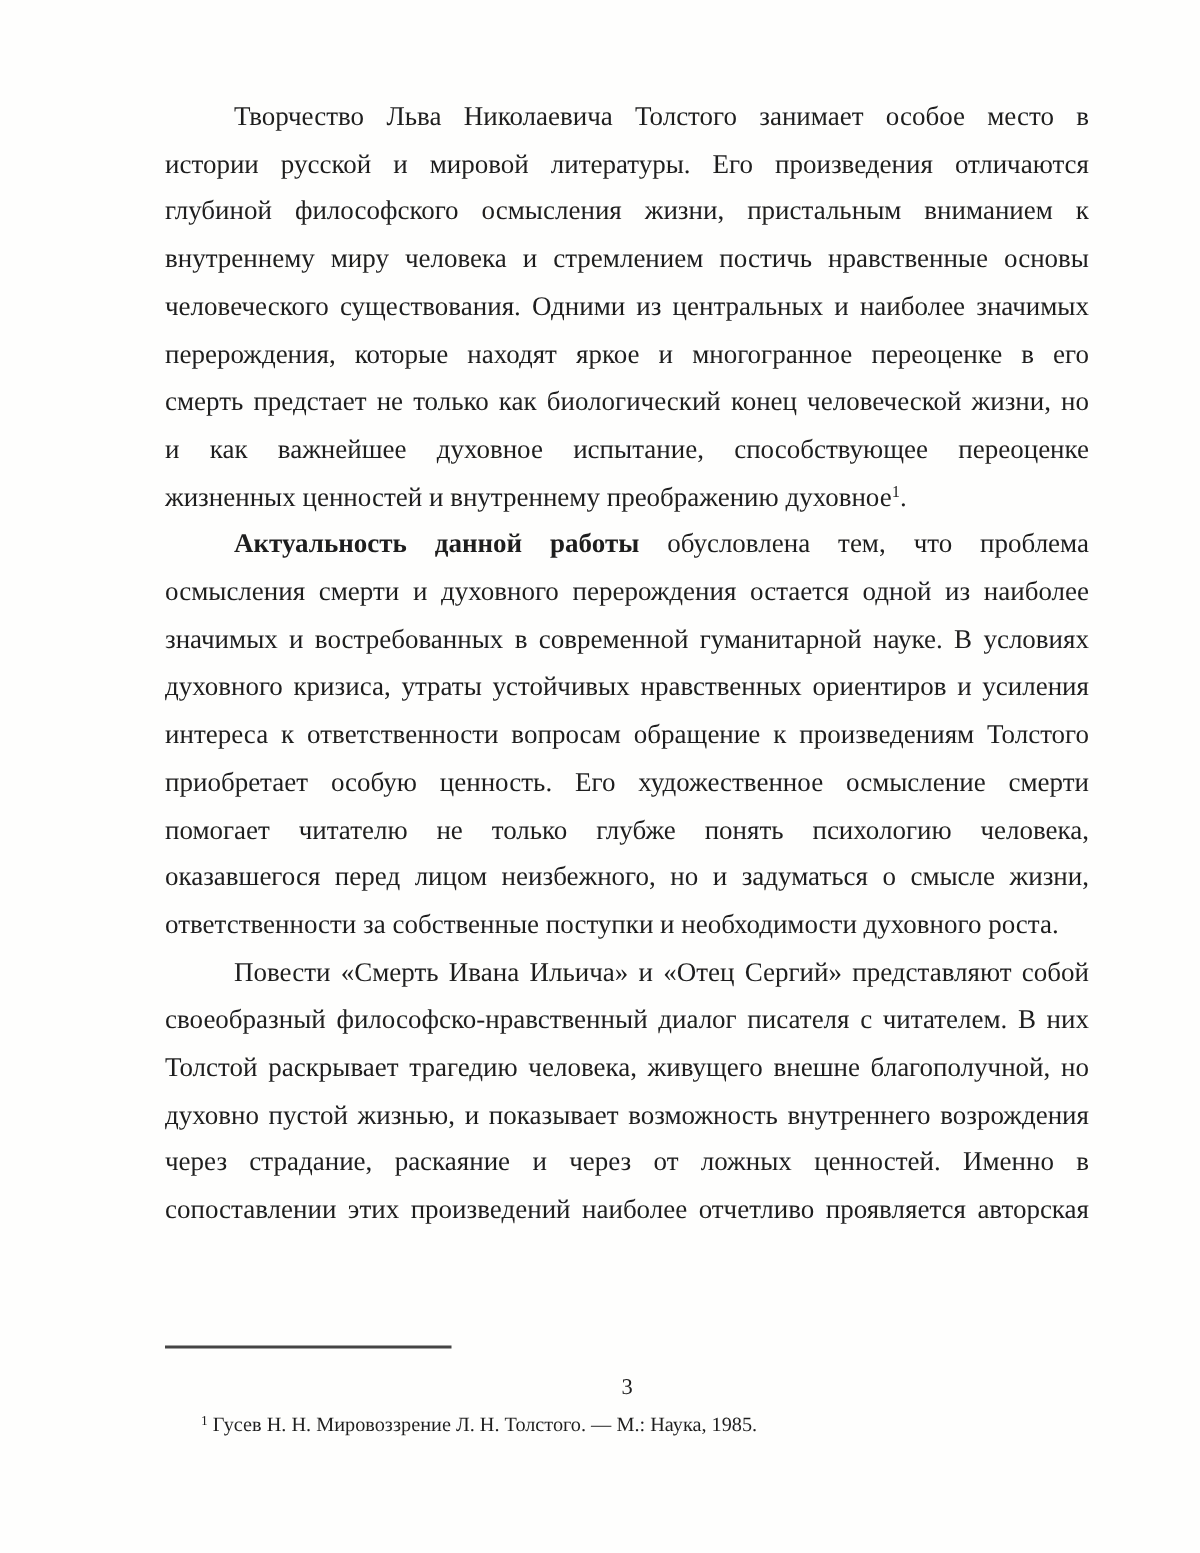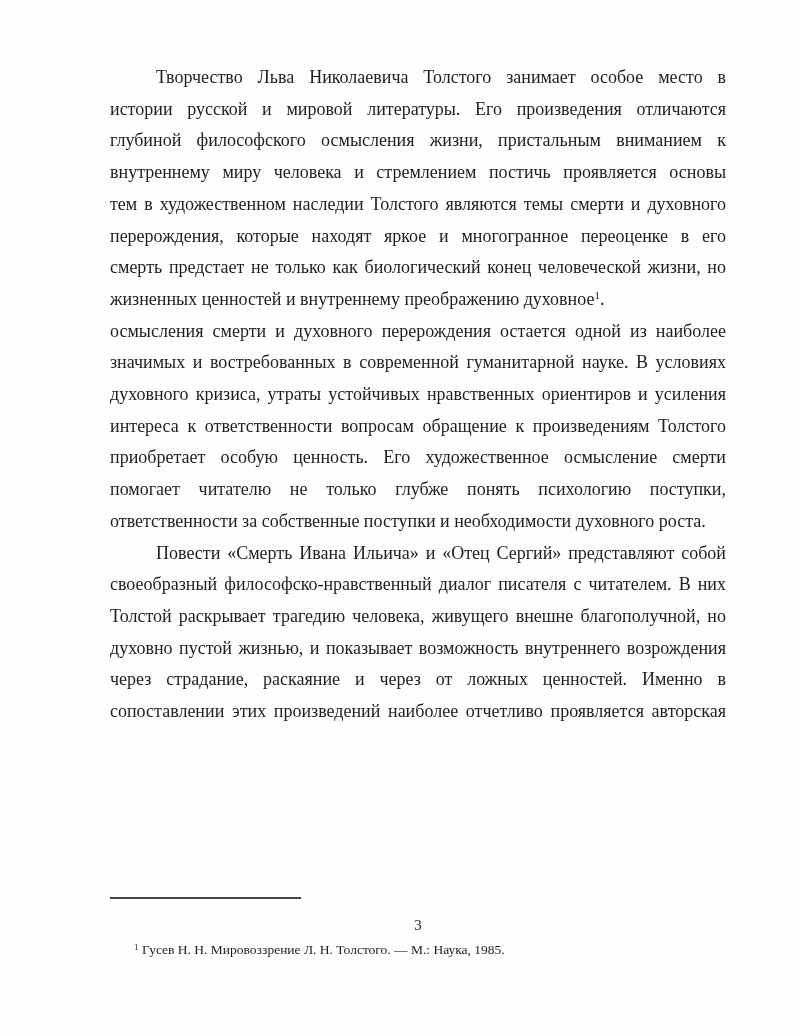--- a/index.html
+++ b/index.html
@@ -73,33 +73,36 @@
 </head>
 <body>
 
 <div class="page">
 
   <div class="text-block">
       <div>
         <div class="line indent"><span>Творчество Льва Николаевича Толстого занимает особое место в</span></div>
         <div class="line"><span>истории русской и мировой литературы. Его произведения отличаются</span></div>
         <div class="line"><span>глубиной философского осмысления жизни, пристальным вниманием к</span></div>
-        <div class="line"><span>внутреннему миру человека и стремлением постичь проявляется основы</span></div>
-        <div class="line"><span>тем в художественном наследии Толстого являются темы смерти и духовного</span></div>
+        <div class="line"><span>внутреннему миру человека и стремлением постичь нравственные основы</span></div>
+        <div class="line"><span>человеческого существования. Одними из центральных и наиболее значимых</span></div>
         <div class="line"><span>перерождения, которые находят яркое и многогранное переоценке в его</span></div>
         <div class="line"><span>смерть предстает не только как биологический конец человеческой жизни, но</span></div>
+        <div class="line"><span>и как важнейшее духовное испытание, способствующее переоценке</span></div>
         <div class="line lastline"><span>жизненных ценностей и внутреннему преображению духовное</span><sup>1</sup><span>.</span></div>
       </div>
       <div>
+        <div class="line indent"><span class="bold">Актуальность данной работы</span><span> обусловлена тем, что проблема</span></div>
         <div class="line"><span>осмысления смерти и духовного перерождения остается одной из наиболее</span></div>
         <div class="line"><span>значимых и востребованных в современной гуманитарной науке. В условиях</span></div>
         <div class="line"><span>духовного кризиса, утраты устойчивых нравственных ориентиров и усиления</span></div>
         <div class="line"><span>интереса к ответственности вопросам обращение к произведениям Толстого</span></div>
         <div class="line"><span>приобретает особую ценность. Его художественное осмысление смерти</span></div>
-        <div class="line"><span>помогает читателю не только глубже понять психологию поступки,</span></div>
+        <div class="line"><span>помогает читателю не только глубже понять психологию человека,</span></div>
+        <div class="line"><span>оказавшегося перед лицом неизбежного, но и задуматься о смысле жизни,</span></div>
         <div class="line lastline"><span>ответственности за собственные поступки и необходимости духовного роста.</span></div>
       </div>
       <div>
         <div class="line indent"><span>Повести «Смерть Ивана Ильича» и «Отец Сергий» представляют собой</span></div>
         <div class="line"><span>своеобразный философско-нравственный диалог писателя с читателем. В них</span></div>
         <div class="line"><span>Толстой раскрывает трагедию человека, живущего внешне благополучной, но</span></div>
         <div class="line"><span>духовно пустой жизнью, и показывает возможность внутреннего возрождения</span></div>
         <div class="line"><span>через страдание, раскаяние и через от ложных ценностей. Именно в</span></div>
         <div class="line"><span>сопоставлении этих произведений наиболее отчетливо проявляется авторская</span></div>
       </div>

